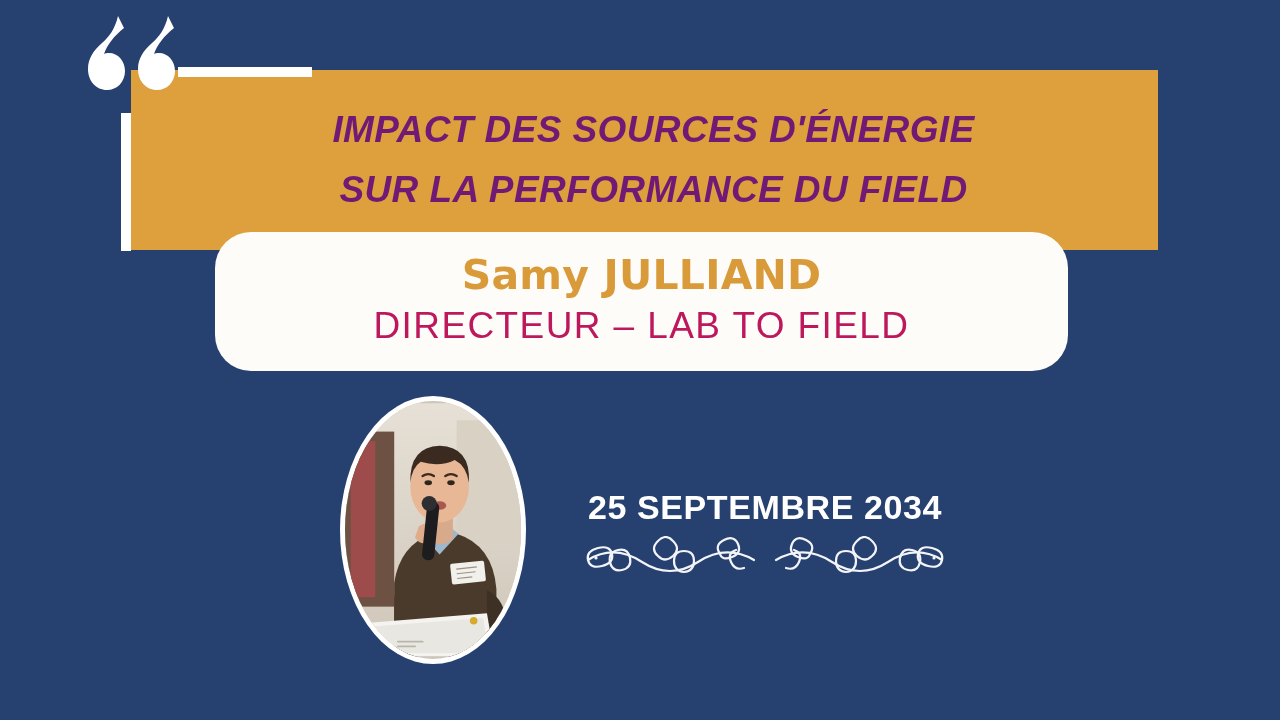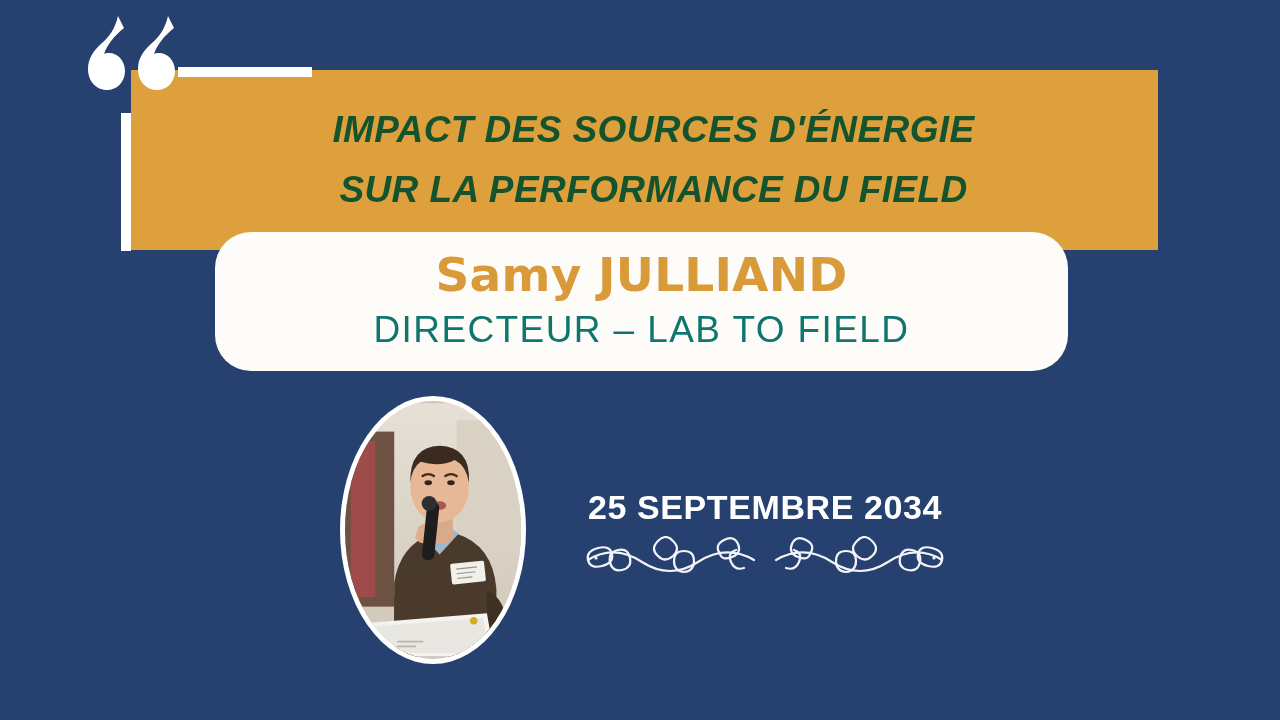--- a/index.html
+++ b/index.html
@@ -57,21 +57,21 @@
     width: 1027px;
     height: 180px;
     background: #dda03c;
     z-index: 3;
     display: flex;
     flex-direction: column;
     align-items: center;
     justify-content: center;
   }
   .title-line {
-    color: #14532d;
+    color: #701a75;
     font-family: "Liberation Sans", sans-serif;
     font-weight: bold;
     font-style: italic;
     font-size: 37px;
     letter-spacing: 0.4px;
     line-height: 1.62;
     text-align: right;
     white-space: nowrap;
     padding-left: 18px;
   }
@@ -88,27 +88,27 @@
     z-index: 7;
     display: flex;
     flex-direction: column;
     align-items: center;
     justify-content: center;
   }
   .speaker-name {
     color: #d99a3a;
     font-family: "DejaVu Sans", sans-serif;
     font-weight: bold;
-    font-size: 47px;
+    font-size: 41px;
     letter-spacing: 0.2px;
     line-height: 1.12;
     white-space: nowrap;
   }
   .speaker-role {
-    color: #0f766e;
+    color: #be185d;
     font-family: "Liberation Sans", sans-serif;
     font-weight: normal;
     font-size: 37px;
     letter-spacing: 1.4px;
     line-height: 1.3;
     margin-top: 4px;
     white-space: nowrap;
   }
 
   

